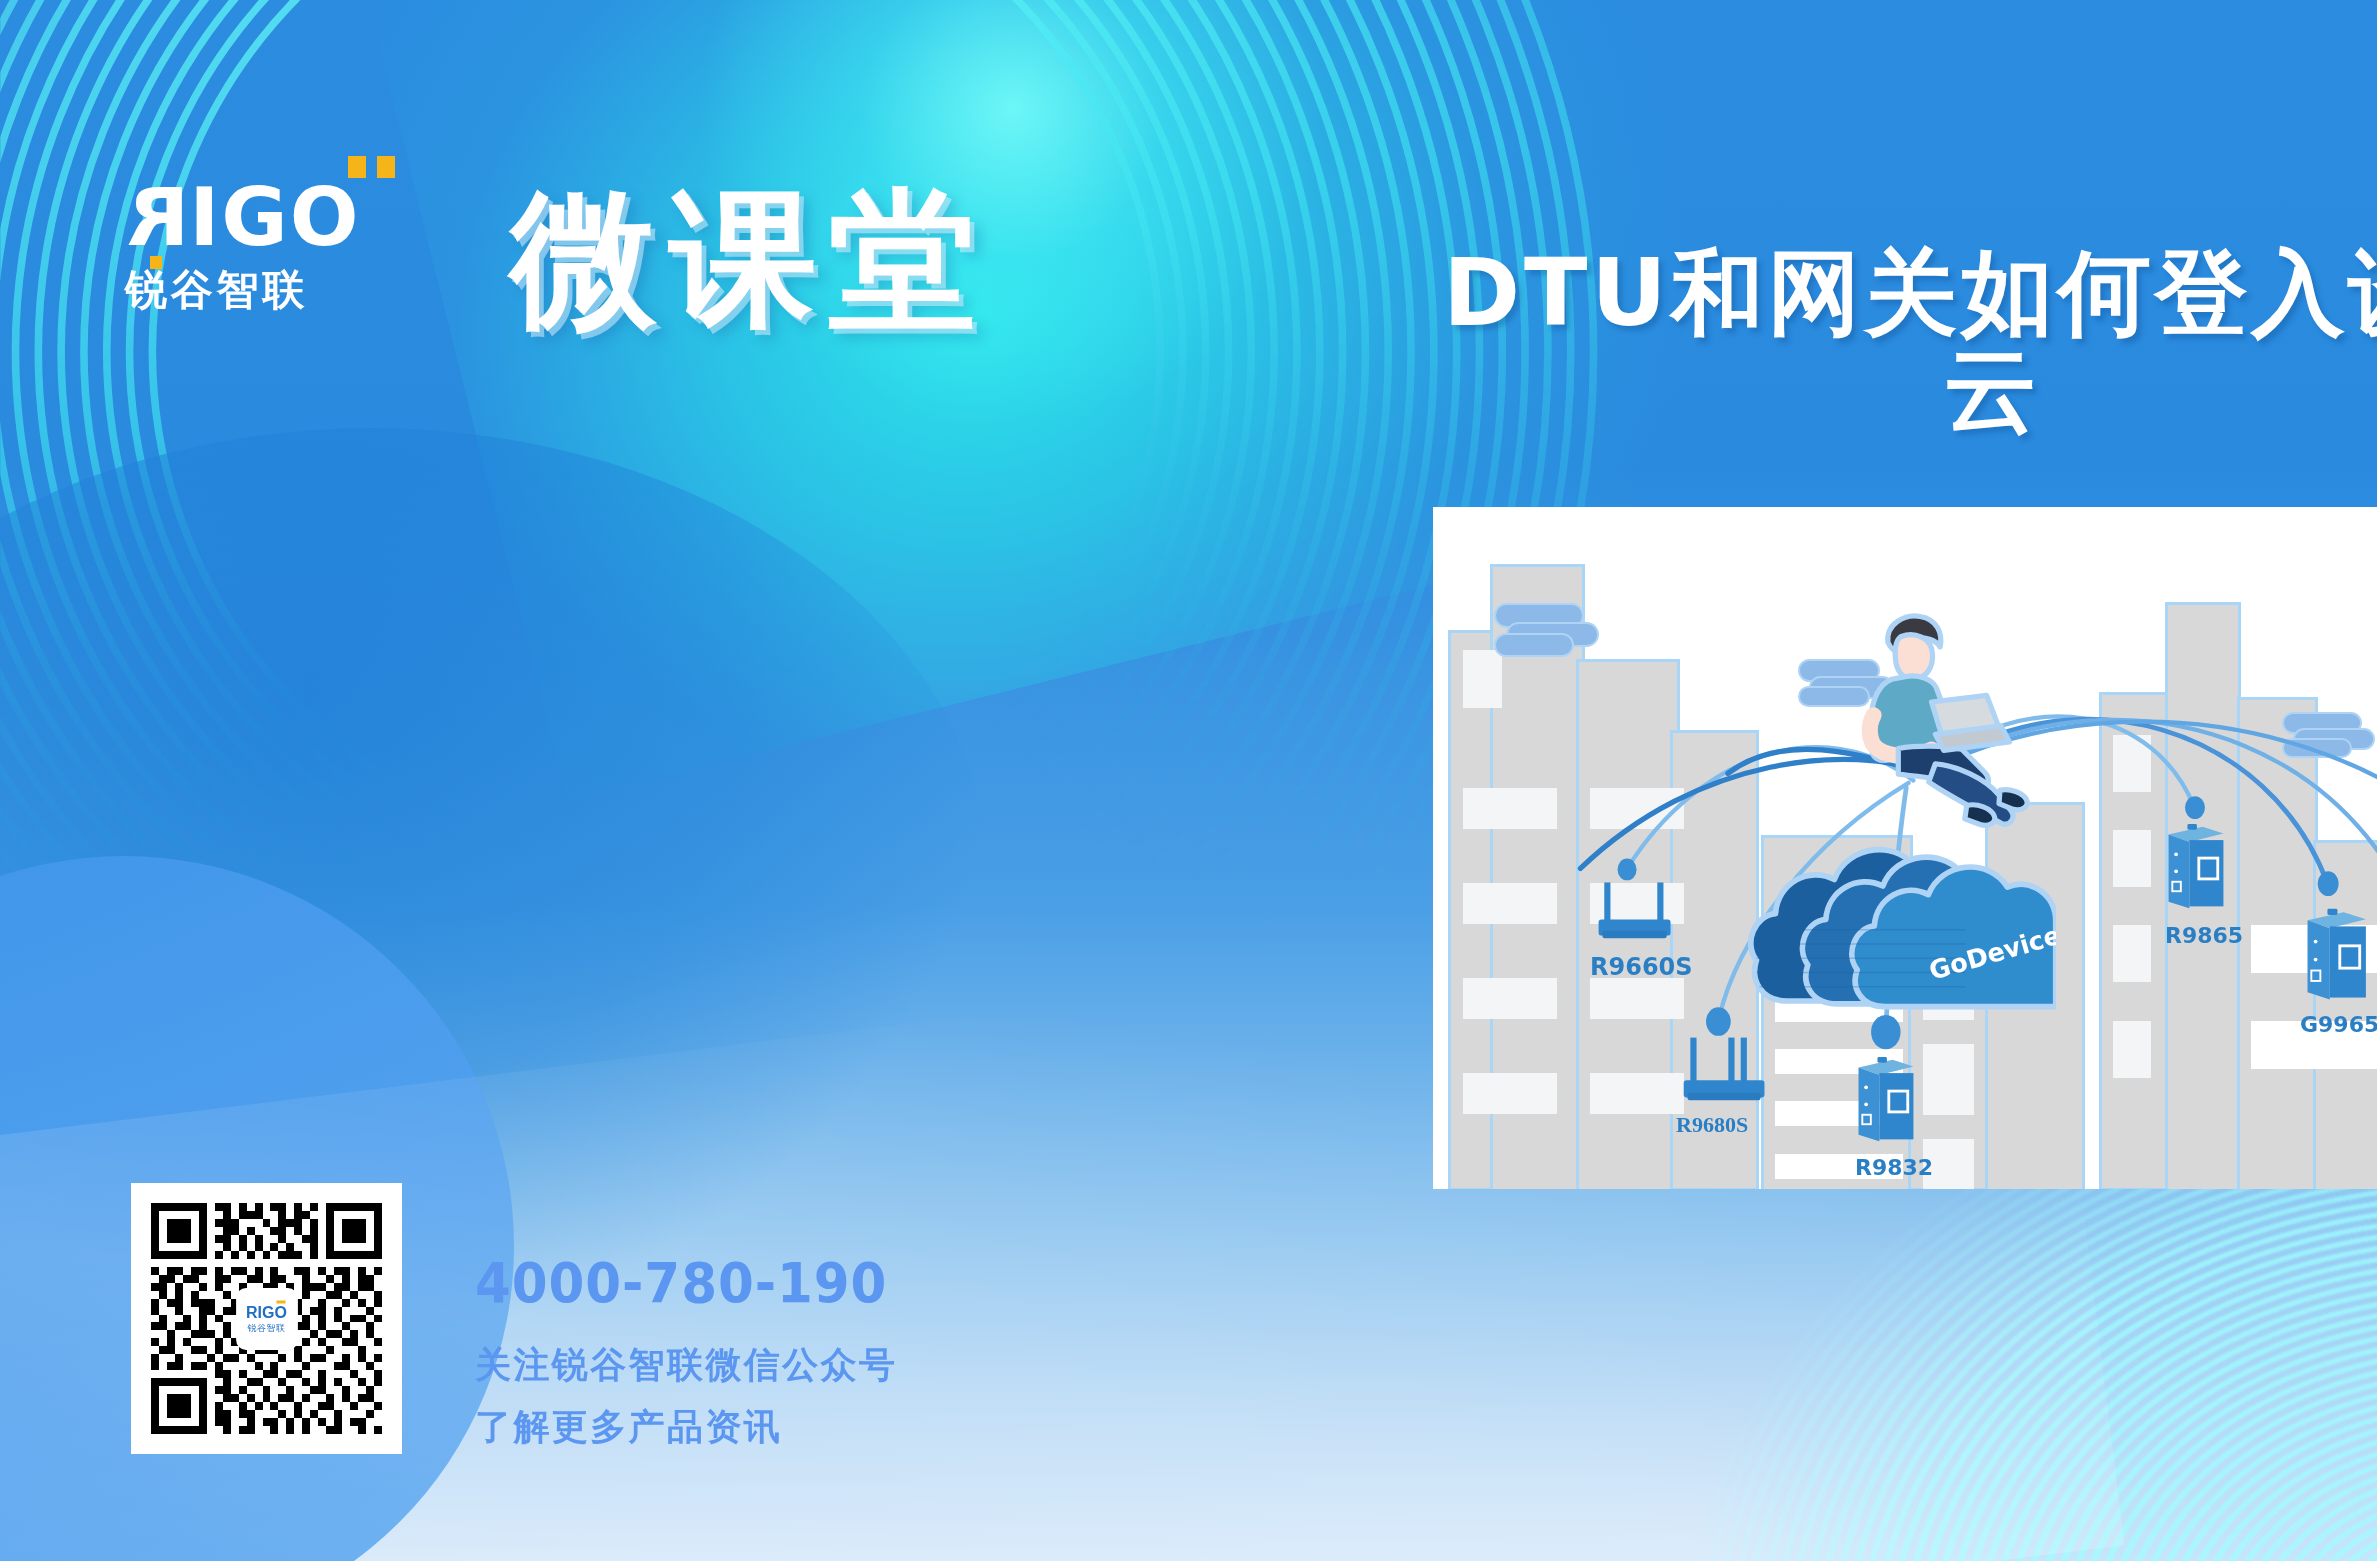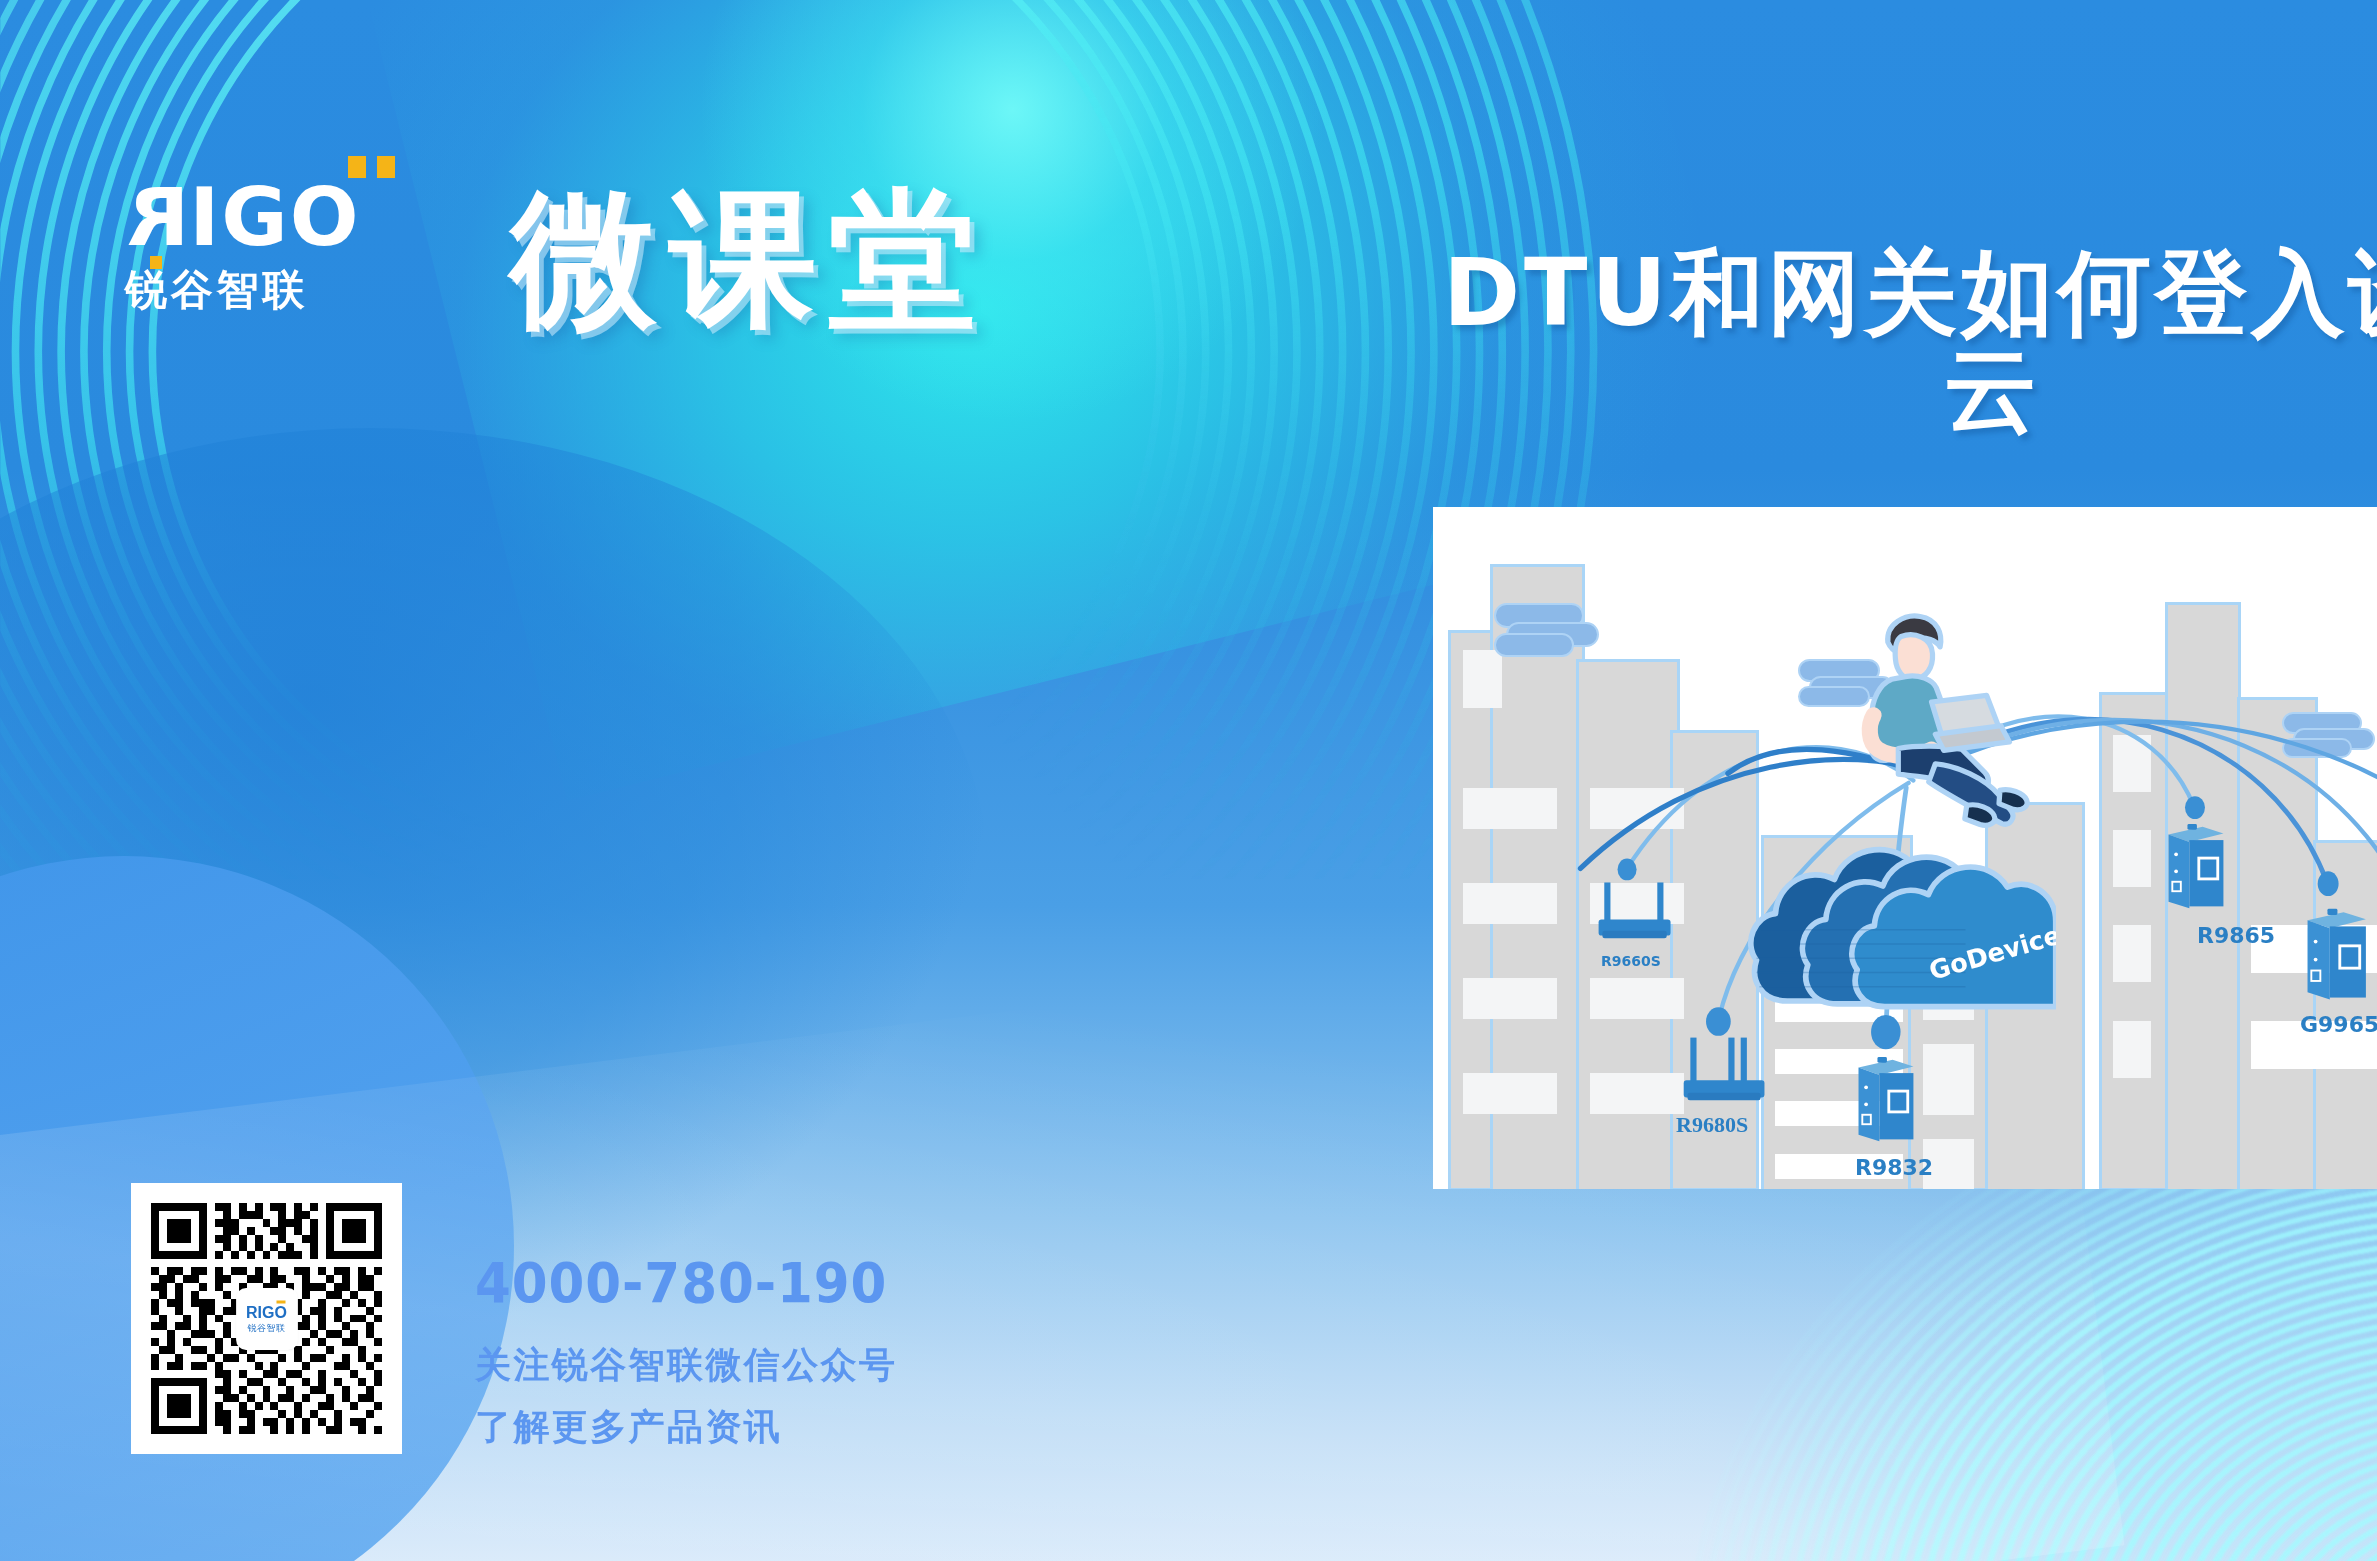--- a/index.html
+++ b/index.html
@@ -330,21 +330,21 @@
       </svg>
 
       <div class="dev" style="left:158px;top:366px;width:90px;height:71px;">
         <svg viewBox="0 0 190 150" width="90" height="71">
           <rect x="28" y="20" width="13" height="86" fill="#2f86cc"></rect>
           <rect x="140" y="20" width="13" height="86" fill="#2f86cc"></rect>
           <rect x="16" y="98" width="152" height="34" rx="6" fill="#2f86cc"></rect>
           <rect x="24" y="122" width="136" height="16" rx="5" fill="#2a7bc0"></rect>
         </svg>
       </div>
-      <div class="devlabel" style="left:168px;top:446px;font-size:14px;">R9660S</div>
+      <div class="devlabel" style="left:157px;top:446px;font-size:24px;">R9660S</div>
 
       <div class="dev" style="left:245px;top:523px;width:95px;height:76px;">
         <svg viewBox="0 0 200 160" width="95" height="76">
           <rect x="26" y="16" width="13" height="96" fill="#2f86cc"></rect>
           <rect x="106" y="16" width="13" height="96" fill="#2f86cc"></rect>
           <rect x="132" y="16" width="13" height="96" fill="#2f86cc"></rect>
           <rect x="12" y="106" width="170" height="36" rx="6" fill="#2f86cc"></rect>
           <rect x="20" y="132" width="154" height="16" rx="5" fill="#2a7bc0"></rect>
         </svg>
       </div>
@@ -369,21 +369,21 @@
           <polygon points="18,28 90,12 134,26 62,44" fill="#6fb3e0"></polygon>
           <rect x="62" y="40" width="72" height="140" fill="#2f86cc"></rect>
           <polygon points="18,28 62,44 62,184 18,170" fill="#3b91d4"></polygon>
           <rect x="58" y="6" width="20" height="12" rx="3" fill="#2f86cc"></rect>
           <rect x="82" y="78" width="40" height="44" fill="none" stroke="#ffffff" stroke-width="6"></rect>
           <circle cx="34" cy="70" r="4" fill="#fff"></circle>
           <circle cx="34" cy="106" r="4" fill="#fff"></circle>
           <rect x="26" y="128" width="18" height="20" fill="none" stroke="#fff" stroke-width="4"></rect>
         </svg>
       </div>
-      <div class="devlabel" style="left:764px;top:416px;font-size:22px;">R9865</div>
+      <div class="devlabel" style="left:732px;top:416px;font-size:22px;">R9865</div>
 
       <div class="dev" style="left:865px;top:399px;width:76px;height:102px;">
         <svg viewBox="0 0 160 215" width="76" height="102">
           <polygon points="20,30 96,13 143,28 67,47" fill="#6fb3e0"></polygon>
           <rect x="67" y="43" width="76" height="150" fill="#2f86cc"></rect>
           <polygon points="20,30 67,47 67,197 20,182" fill="#3b91d4"></polygon>
           <rect x="62" y="6" width="21" height="13" rx="3" fill="#2f86cc"></rect>
           <rect x="88" y="84" width="42" height="47" fill="none" stroke="#ffffff" stroke-width="6"></rect>
           <circle cx="37" cy="75" r="4" fill="#fff"></circle>
           <circle cx="37" cy="113" r="4" fill="#fff"></circle>

